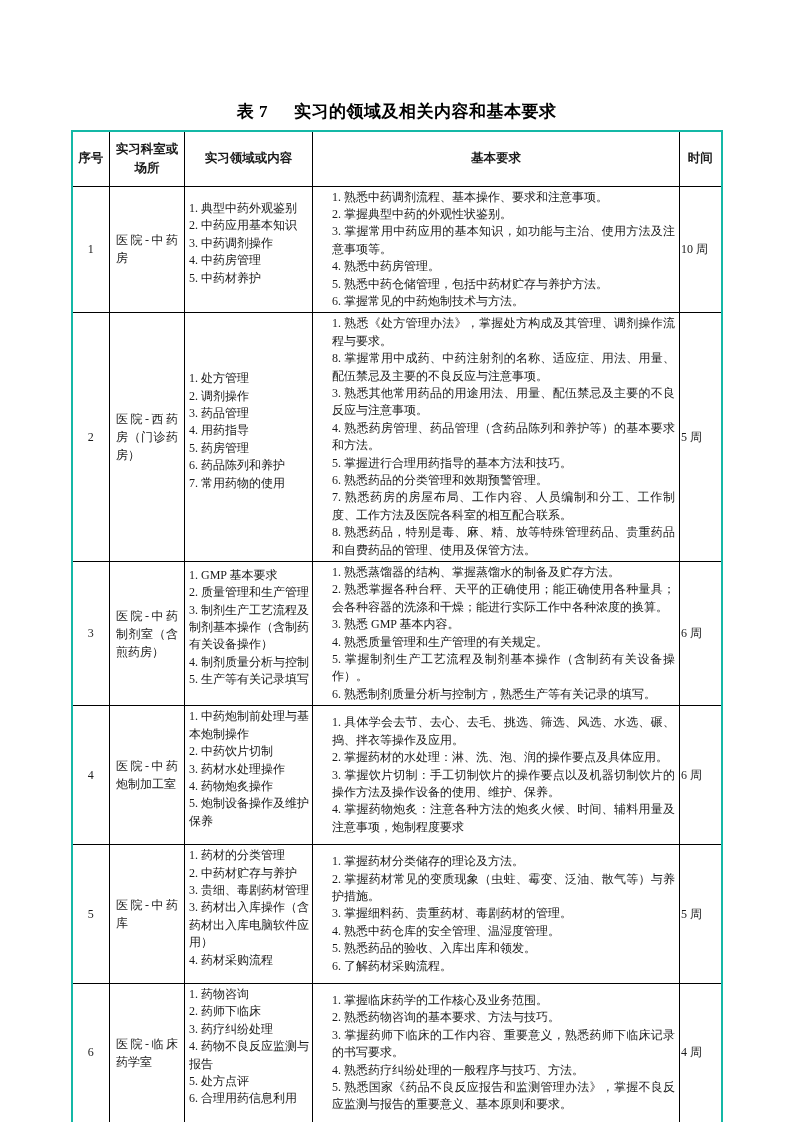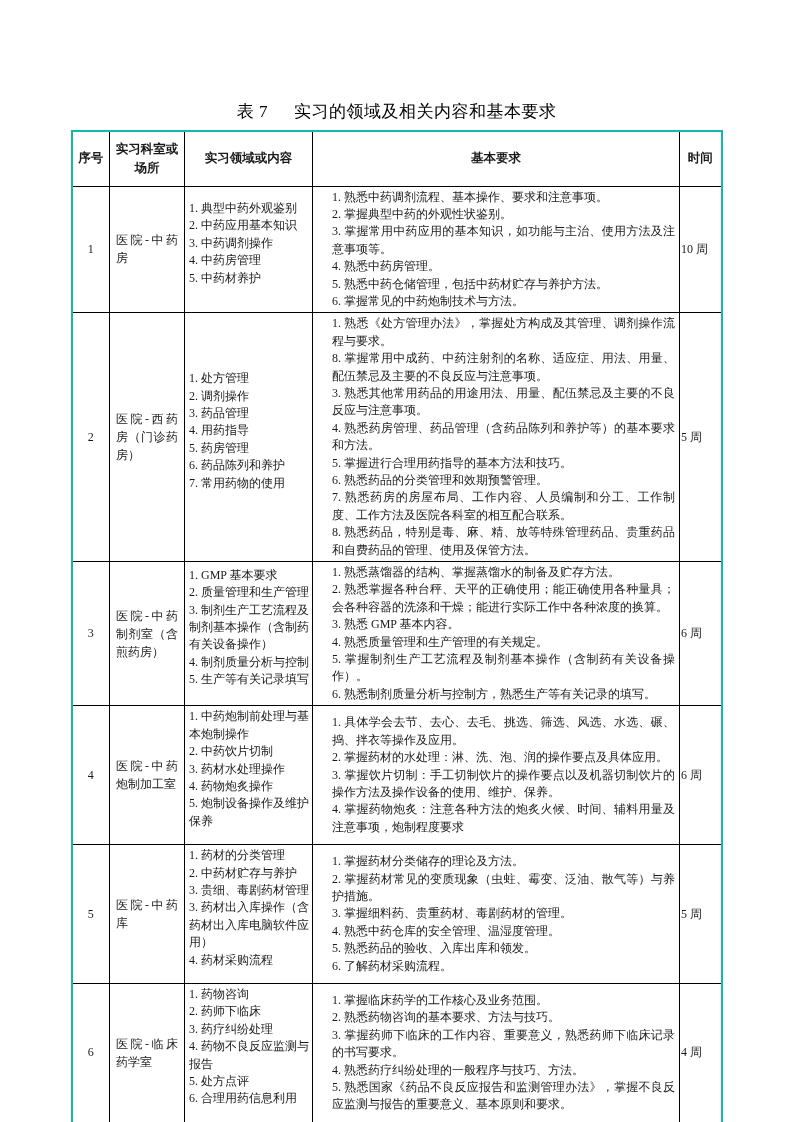--- a/index.html
+++ b/index.html
@@ -14,21 +14,21 @@
     background: #ffffff;
     color: #1a1a1a;
     font-family: "Liberation Serif", "DejaVu Serif", serif;
     overflow: hidden;
   }
   .title {
     margin: 0;
     padding-top: 100px;
     text-align: center;
     font-size: 17px;
-    font-weight: normal;
+    font-weight: bold;
     color: #000;
     letter-spacing: 0.5px;
   }
   .title .title-prefix { margin-right: 26px; }
   table.doc-table {
     width: 650px;
     margin: 7px auto 0 auto;
     border-collapse: collapse;
     table-layout: fixed;
     border: 2px solid #14b8a6;

